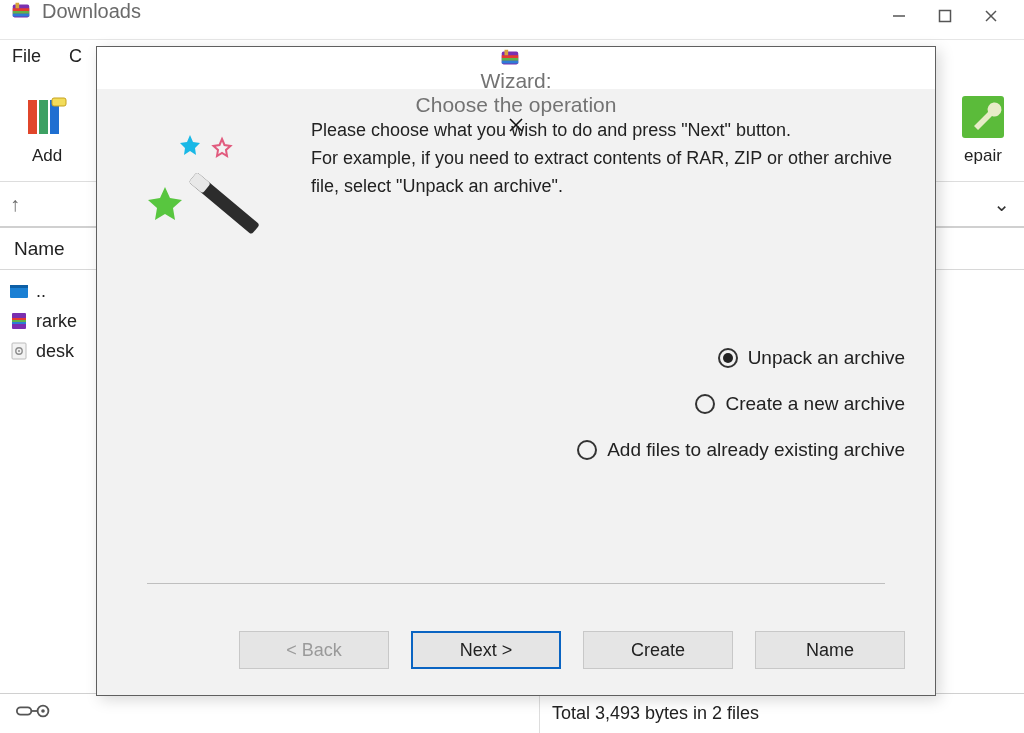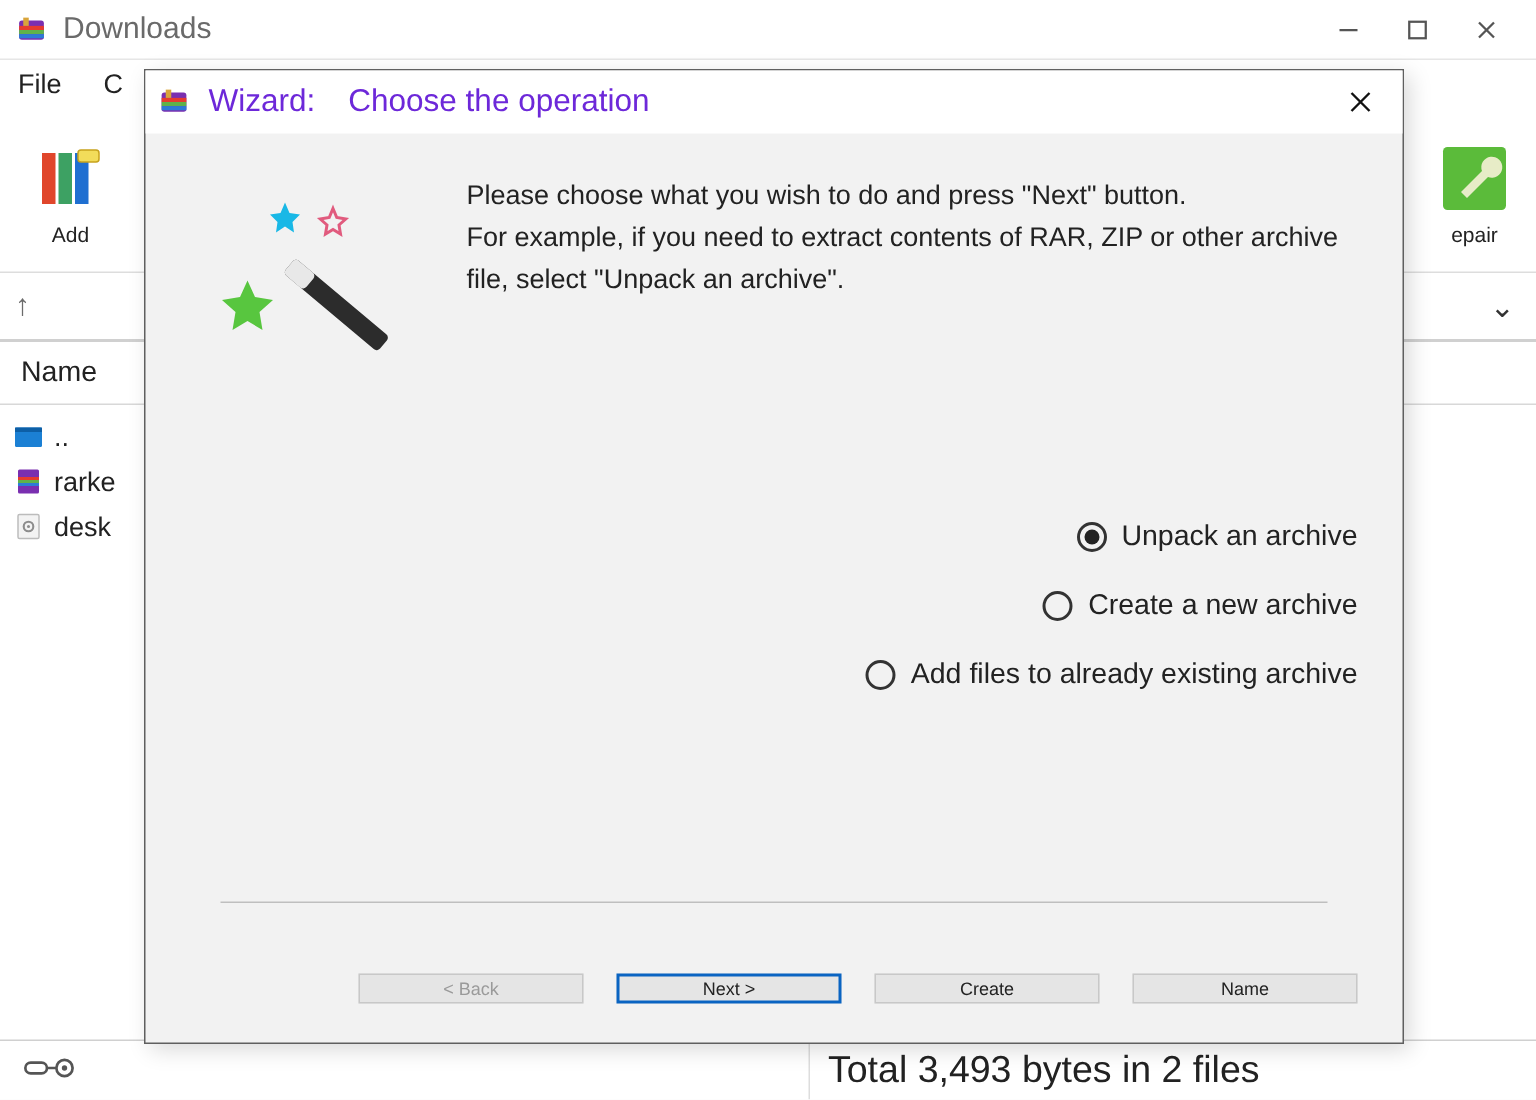--- a/index.html
+++ b/index.html
@@ -12,76 +12,76 @@
     width:1024px; height:733px;
     overflow:hidden;
     position:relative;
   }
   
   .main-window {
     position:absolute; left:0; top:0; width:1024px; height:733px;
     background:#fff;
   }
   .main-titlebar {
-    height:40px; display:flex; align-items:center;
+    height:40px; display:flex; 
     padding:0 10px; color:#6a6a6a; font-size:20px;
     border-bottom:1px solid #e6e6e6;
   }
   .main-titlebar .spacer { flex:1; }
   .winrar-mini-icon { width:22px; height:22px; margin-right:10px; position:relative; }
   .winrar-mini-icon svg { width:22px; height:22px; }
   .win-btn { width:46px; height:32px; display:flex; align-items:center; justify-content:center; color:#444; }
   .win-btn svg { width:14px; height:14px; }
   .main-menubar { height:32px; display:flex; align-items:center; padding:0 12px; font-size:18px; color:#222; gap:28px; }
   .toolbar-row {
     height:110px; padding:4px 12px 0 12px;
     display:flex; align-items:center; gap:30px;
     border-bottom:1px solid #ddd;
   }
-  .tool-btn { width:70px; text-align:center; font-size:14px; }
+  .tool-btn { width:70px; text-align:center; font-size:17px; }
   .tool-icon { width:50px; height:50px; margin:0 auto 4px; display:flex; align-items:center; justify-content:center; }
   .tool-add-icon svg, .tool-repair-icon svg { width:46px; height:46px; }
   .nav-row {
     height:46px; display:flex; align-items:center; padding:0 10px;
     border-bottom:2px solid #d0d0d0; position:relative;
   }
   .arrow-up { color:#6b6b6b; font-size:20px; }
   .nav-chevron { position:absolute; right:14px; font-size:20px; color:#333; }
   .list-header {
     height:42px; border-bottom:1px solid #d8d8d8;
     display:flex; align-items:center; padding:0 14px;
     font-size:19px;
   }
   .file-list { padding:6px 8px; }
   .file-row { height:30px; display:flex; align-items:center; gap:6px; font-size:18px; }
   .file-icon { width:22px; height:22px; display:flex; align-items:center; justify-content:center; }
   .file-icon svg { width:20px; height:20px; }
   .statusbar {
     position:absolute; left:0; bottom:0; height:40px; width:100%;
     border-top:1px solid #d0d0d0;
-    display:flex; align-items:center; font-size:25px;
+    display:flex; align-items:center; font-size:18px;
   }
   .status-left { width:540px; padding-left:16px; display:flex; align-items:center; border-right:1px solid #ddd; height:100%;}
   .status-right { padding-left:12px; }
   .connector-icon svg { width:36px; height:18px; }
 
   
   .dialog {
     position:absolute;
     left:96px; top:46px;
     width:840px; height:650px;
     background:#f2f2f2;
     border:1px solid #5f5f5f;
     box-shadow: 4px 4px 14px rgba(0,0,0,.15);
     display:flex; flex-direction:column;
   }
   .dialog-titlebar {
     height:42px; background:#fff;
     display:flex; align-items:center; padding:0 8px;
-    font-size:21px; color:#6d28d9;
+    font-size:21px; color:#737373;flex-direction:column;
   }
   .dialog-titlebar .spacer { flex:1; }
   .dialog-titlebar .winrar-mini-icon { margin-right:12px; }
   .dialog-close { width:40px; height:40px; display:flex; align-items:center; justify-content:center; }
   .dialog-close svg { width:16px; height:16px; }
   .dialog-body { flex:1; padding:28px 30px 0 30px; position:relative; }
   .intro { display:flex; gap:44px; }
   .wand-zone { width:140px; height:140px; position:relative; flex:none; }
   .wand-zone svg { width:140px; height:140px; }
   .intro-text { font-size:18px; line-height:1.55; }
@@ -89,24 +89,24 @@
   .opt { display:flex; align-items:center; gap:10px;justify-content:flex-end; }
   .radio-outline { width:20px; height:20px; border:2px solid #333; border-radius:50%; display:flex; align-items:center; justify-content:center; }
   .radio-dot { width:10px; height:10px; background:#222; border-radius:50%; }
   .dialog-sep { border:none; border-top:1px solid #bfbfbf; margin:0 20px; }
   .dialog-footer {
     position:absolute; left:0; bottom:0; width:100%;
     padding:22px 30px 26px 30px;
   }
   .btn-row { display:flex; gap:22px; justify-content:flex-end; }
   .btn {
-    width:150px; height:20px;
+    width:150px; height:38px;
     background:#e5e5e5; border:1px solid #c8c8c8;
     display:flex; align-items:center; justify-content:center;
-    font-size:12px;
+    font-size:18px;
     margin-top:29px;
   }
   .btn.primary { background:#e5e5e5; border:2px solid #0a64c2; }
   .btn.disabled { color:#9a9a9a; }
 </style>
 </head>
 <body>
 
 <div class="main-window">
   <div class="main-titlebar">

